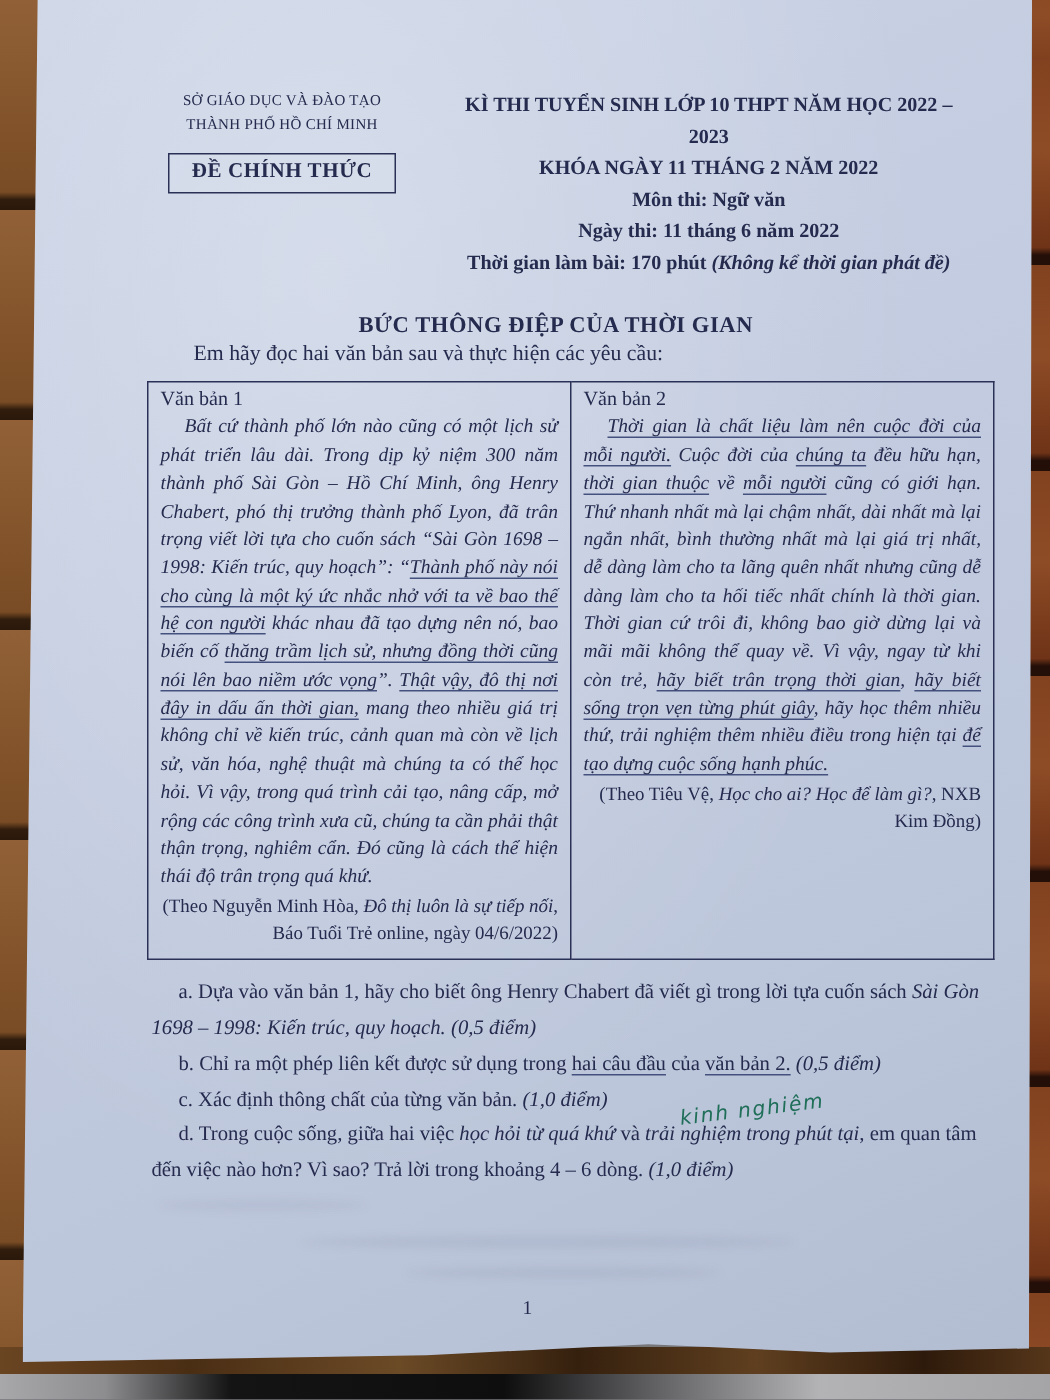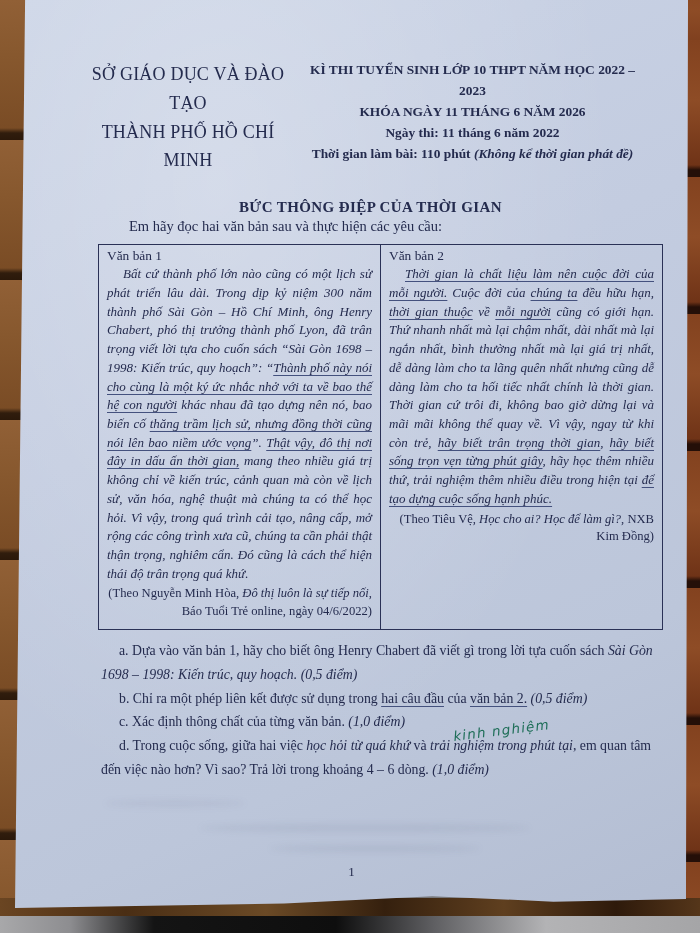--- a/index.html
+++ b/index.html
@@ -38,21 +38,21 @@
     color:var(--ink,#242b4e);
   }
   .paper::before{
     content:"";position:absolute;inset:0;pointer-events:none;
     background:radial-gradient(ellipse at 30% 20%,rgba(255,255,255,.25),rgba(255,255,255,0) 60%);
   }
   .content{position:relative;padding:60px 26px 0 64px;}
   
   .header{display:flex;}
   .header-left{width:218px;text-align:center;flex-shrink:0;}
-  .org{font-size:18px;line-height:1.6;letter-spacing:.2px;}
+  .org{font-size:10px;line-height:1.6;letter-spacing:.2px;}
   .stamp-box{
     display:inline-block;border:1.4px solid #2a3156;background:rgba(255,255,255,.06);
     padding:4px 15px 5px;font-weight:bold;font-size:14px;margin-top:10px;letter-spacing:.4px;
   }
   .pages-note{font-style:italic;font-size:13px;margin-top:11px;}
   .header-right{flex:1;text-align:center;font-weight:bold;padding-right:14px;}
   .hr-line{font-size:13.4px;line-height:1.56;}
   .hr-line .it{font-weight:bold;}
   
   .doc-title{text-align:center;font-weight:bold;font-size:15px;margin-top:24px;letter-spacing:.4px;}
@@ -105,26 +105,30 @@
 <div class="table-edge"></div>
 <div class="floor"></div>
 
 <div class="paper">
   <div class="content">
 
     <div class="header">
       <div class="header-left">
         <div class="org">SỞ GIÁO DỤC VÀ ĐÀO TẠO</div>
         <div class="org">THÀNH PHỐ HỒ CHÍ MINH</div>
+        <div>
+          <span class="stamp-box">ĐỀ CHÍNH THỨC</span>
+        </div>
       </div>
       <div class="header-right">
         <div class="hr-line">KÌ THI TUYỂN SINH LỚP 10 THPT NĂM HỌC 2022 – 2023</div>
-        <div class="hr-line">KHÓA NGÀY 11 THÁNG 6 NĂM 2026</div>
+        <div class="hr-line">KHÓA NGÀY 11 THÁNG 2 NĂM 2022</div>
+        <div class="hr-line">Môn thi: Ngữ văn</div>
         <div class="hr-line">Ngày thi: 11 tháng 6 năm 2022</div>
-        <div class="hr-line"><span>Thời gian làm bài: 110 phút </span><span class="it">(Không kể thời gian phát đề)</span></div>
+        <div class="hr-line"><span>Thời gian làm bài: 170 phút </span><span class="it">(Không kể thời gian phát đề)</span></div>
       </div>
     </div>
 
     <div class="doc-title">BỨC THÔNG ĐIỆP CỦA THỜI GIAN</div>
 
     <div class="intro-line">Em hãy đọc hai văn bản sau và thực hiện các yêu cầu:</div>
 
     <table class="vb-table">
       <tbody>
           <tr>

